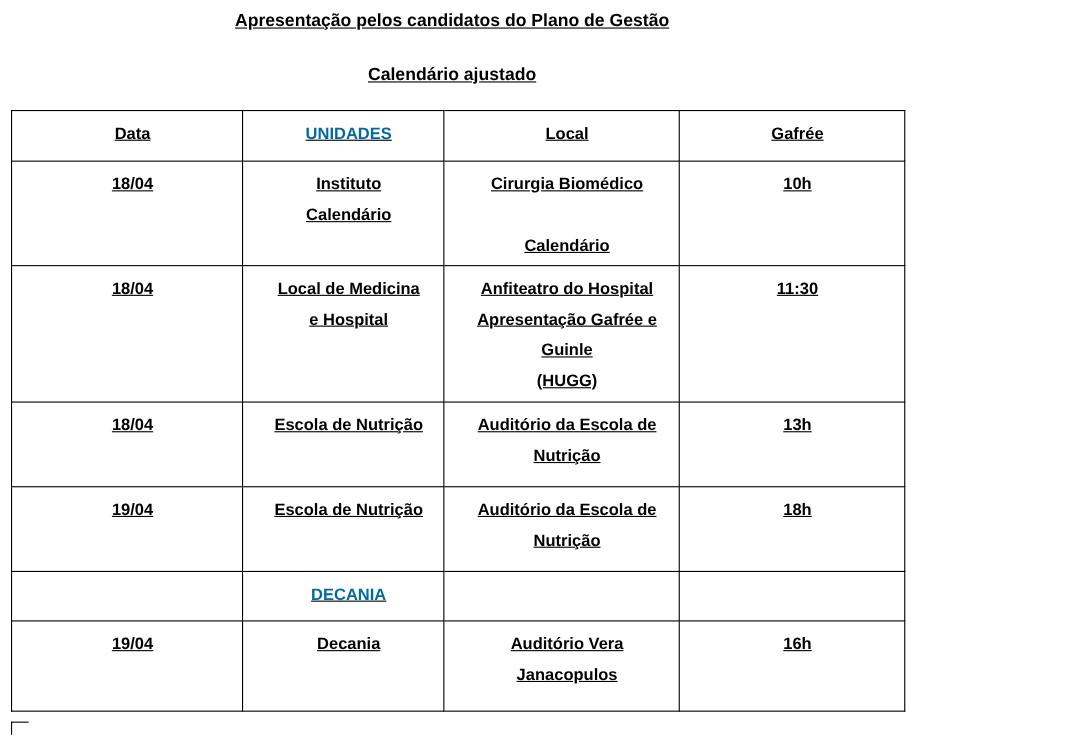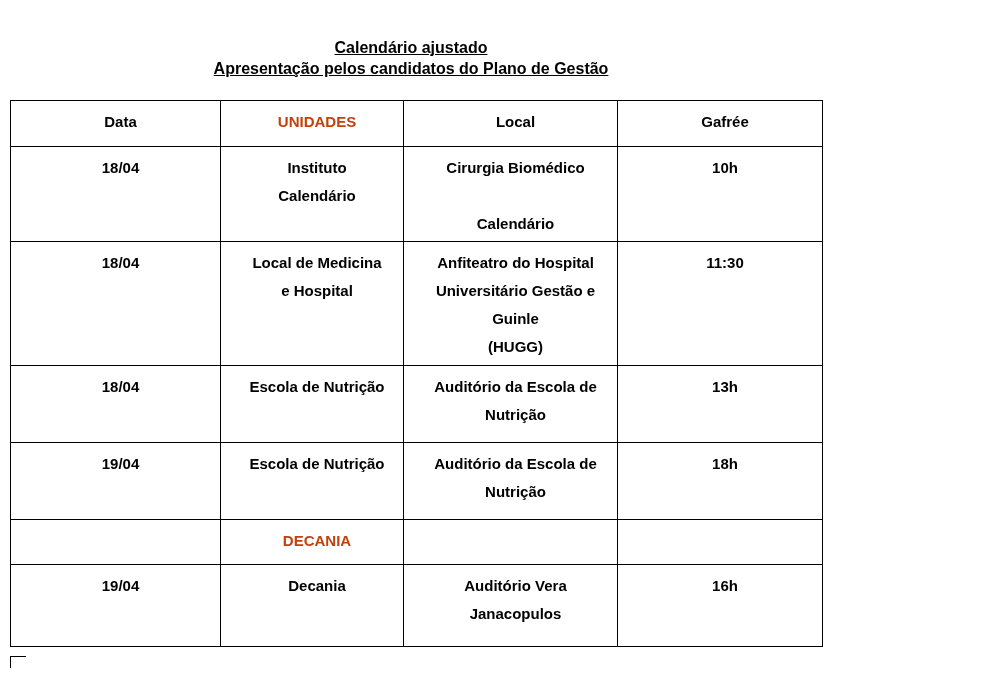--- a/index.html
+++ b/index.html
@@ -36,26 +36,27 @@
     margin: 22px 0 0 10px;
     width: 812px;
     font-size: 15px;
   }
   table.schedule td {
     border: 1px solid #000000;
     vertical-align: top;
     text-align: center;
     padding: 7px 6px 0 16px;
     overflow: hidden;
+    text-decoration: underline;
   }
   .ln {
     line-height: 28px;
     min-height: 28px;
   }
-  .red { color: #c2410c; }
+  .red { color: #0369a1; }
 
   
   tr.rh-hdr td { height: 46px; }
   tr.rh-1   td { height: 95px; }
   tr.rh-2   td { height: 124px; }
   tr.rh-3   td { height: 77px; }
   tr.rh-4   td { height: 77px; }
   tr.rh-5   td { height: 45px; }
   tr.rh-6   td { height: 82px; }
 
@@ -68,22 +69,22 @@
     height: 12px;
     border-top: 1px solid #000000;
     border-left: 1px solid #000000;
   }
 </style>
 </head>
 <body>
 
 <div class="doc">
 
+  <div class="heading title">Apresentação pelos candidatos do Plano de Gestão</div>
   <div class="heading subtitle">Calendário ajustado</div>
-  <div class="heading title">Apresentação pelos candidatos do Plano de Gestão</div>
 
   <table class="schedule">
     <colgroup>
       <col style="width:210px">
       <col style="width:183px">
       <col style="width:214px">
       <col style="width:205px">
     </colgroup>
 
     <tbody>
@@ -123,21 +124,21 @@
     <tr class="rh-2">
       <td>
         <div class="ln">18/04</div>
       </td>
       <td>
         <div class="ln">Local de Medicina</div>
         <div class="ln">e Hospital</div>
       </td>
       <td>
         <div class="ln">Anfiteatro do Hospital</div>
-        <div class="ln">Universitário Gestão e</div>
+        <div class="ln">Apresentação Gafrée e</div>
         <div class="ln">Guinle</div>
         <div class="ln">(HUGG)</div>
       </td>
       <td>
         <div class="ln">11:30</div>
       </td>
     </tr>
 
     <tr class="rh-3">
       <td>

